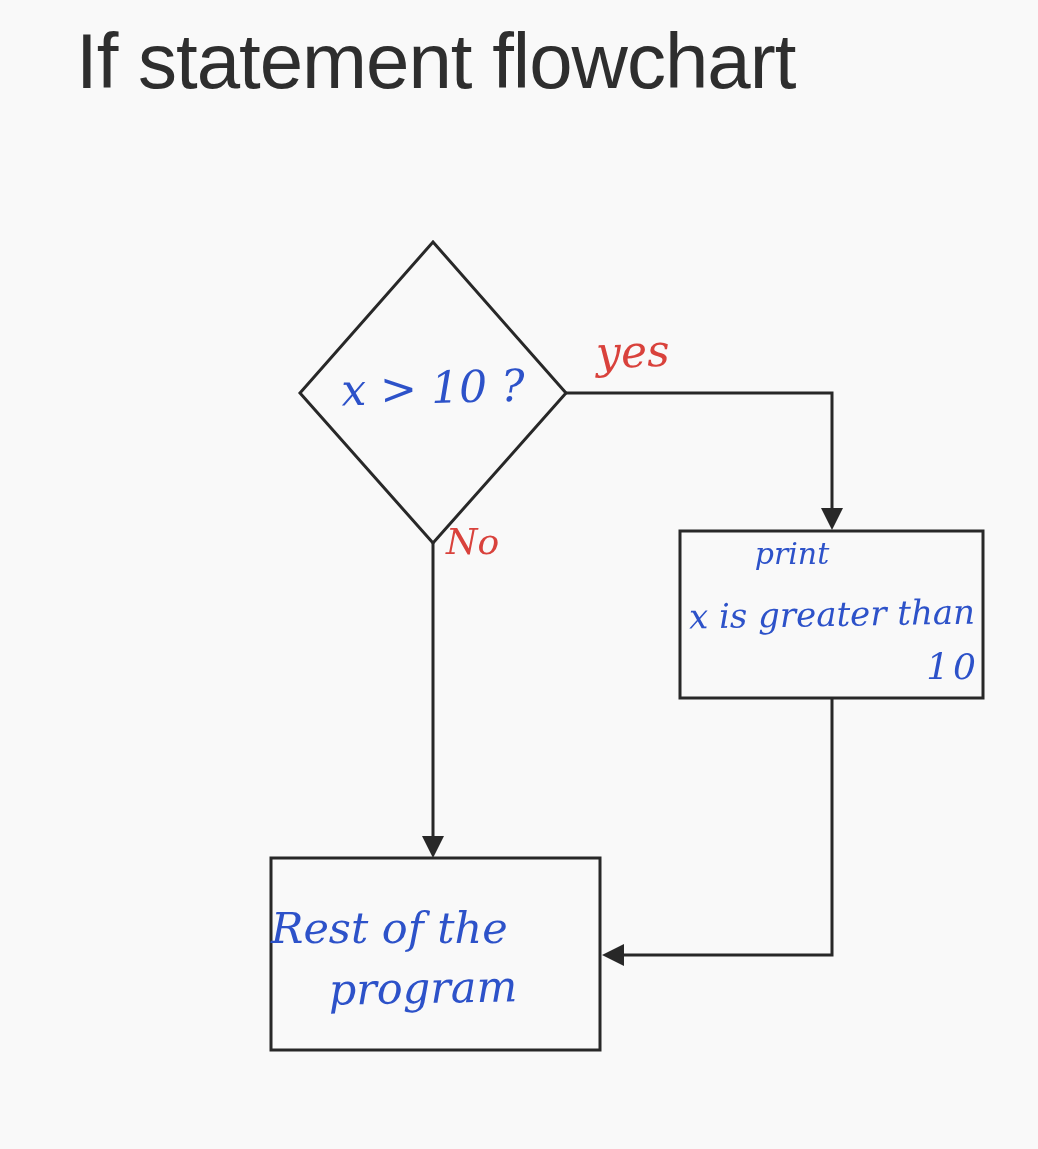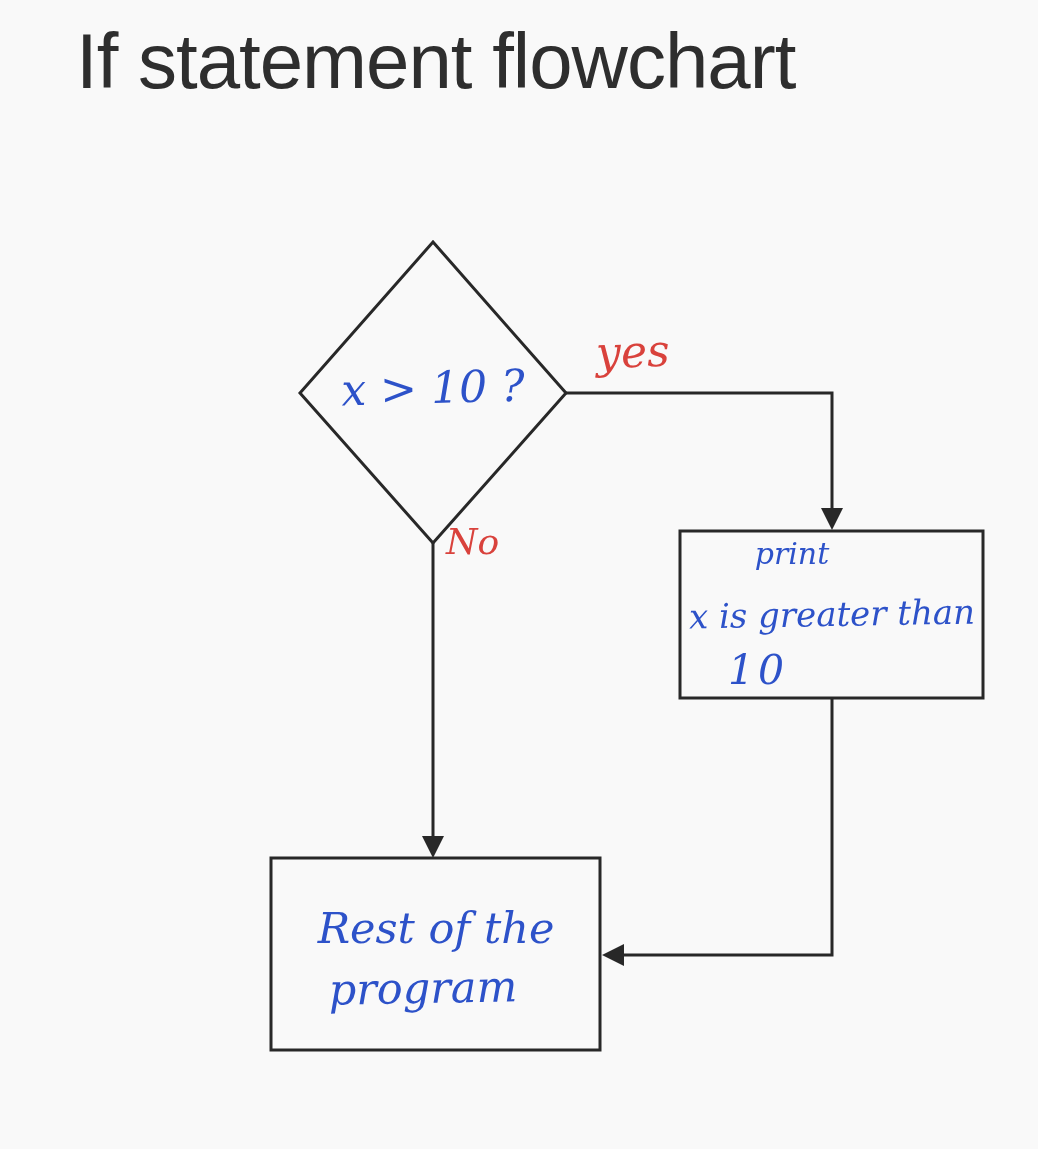--- a/index.html
+++ b/index.html
@@ -74,32 +74,31 @@
   }
   .print-line2 {
     left: 670px;
     top: 594px;
     width: 324px;
     text-align: center;
     font-size: 34px;
     transform: rotate(-1deg);
   }
   .print-line3 {
-    left: 728px;
+    left: 760px;
     top: 646px;
     width: 220px;
-    text-align: left;
-    font-size: 41px;
+    text-align: right;
+    font-size: 36px;
     letter-spacing: 4px;
   }
   .rest-line1 {
     left: 271px;
     top: 903px;
     width: 330px;
-    text-align: center;
     font-size: 43px;
   }
   .rest-line2 {
     left: 258px;
     top: 963px;
     width: 330px;
     text-align: center;
     font-size: 43px;
     transform: rotate(-1deg);
   }

